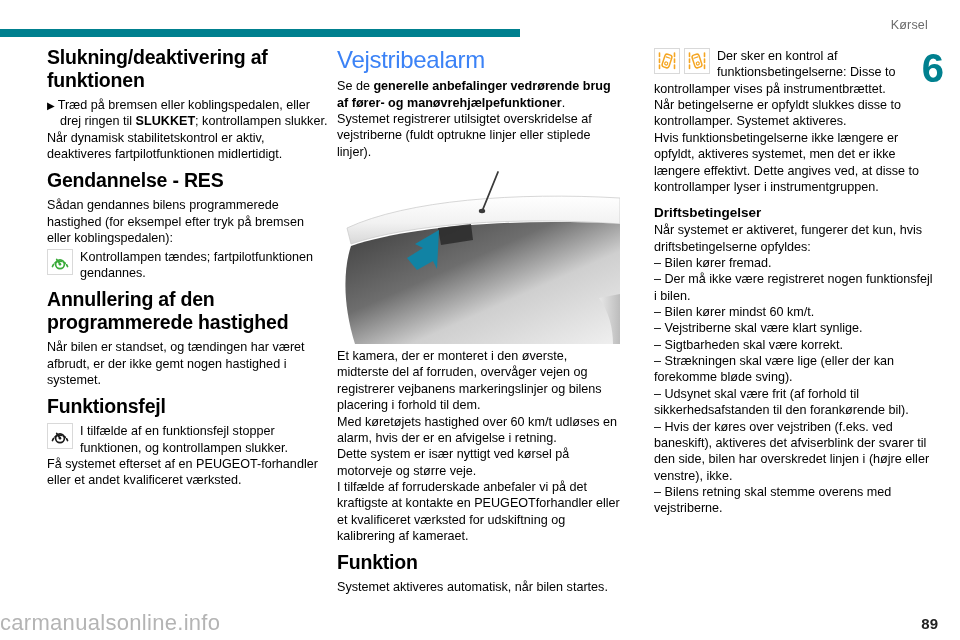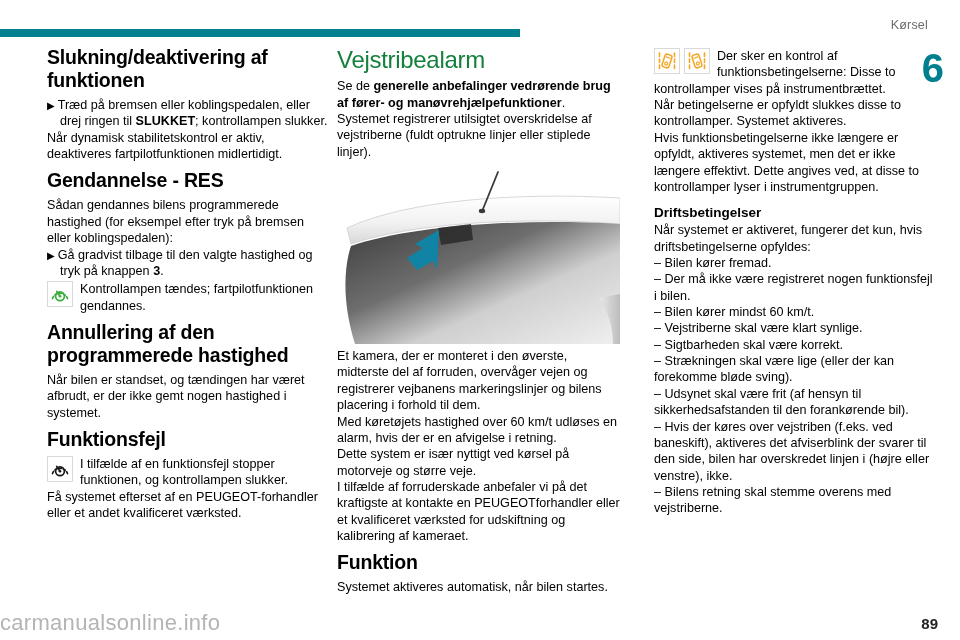--- a/index.html
+++ b/index.html
@@ -62,21 +62,21 @@
 
   h1.section-title {
     font-size: 19.5px;
     font-weight: bold;
     line-height: 1.18;
     margin: 7px 0 5px 0;
     letter-spacing: -0.2px;
   }
   h1.section-title.first { margin-top: 0; }
   h1.section-title.grey {
-    color: #15803d;
+    color: #3b82f6;
     font-weight: normal;
     font-size: 24px;
     letter-spacing: -0.3px;
     margin-bottom: 4px;
   }
   h2.sub-title {
     font-size: 13.5px;
     font-weight: bold;
     margin: 10px 0 2px 0;
   }
@@ -178,21 +178,20 @@
     <h1 class="section-title first">Slukning/deaktivering af funktionen</h1>
 
     <p class="bullet-arrow"><span class="arrow-glyph">▶</span><span>Træd på bremsen eller koblingspedalen, eller drej ringen til </span><b>SLUKKET</b><span>; kontrollampen slukker.</span></p>
 
     <p class="body-text">Når dynamisk stabilitetskontrol er aktiv, deaktiveres fartpilotfunktionen midlertidigt.</p>
 
     <h1 class="section-title">Gendannelse - RES</h1>
 
     <p class="body-text">Sådan gendannes bilens programmerede hastighed (for eksempel efter tryk på bremsen eller koblingspedalen):</p>
 
-    <p class="bullet-arrow"><span class="arrow-glyph">▶</span><span>Gå gradvist tilbage til den valgte hastighed og tryk på knappen </span><b>3</b><span>.</span></p>
 
     <div class="icon-para">
       <div class="tell-icon">
         <svg width="24" height="24" viewBox="0 0 24 24">
           <path d="M4.5 16.5 A8 8 0 0 1 19.5 16.5" fill="none" stroke="#3aab3a" stroke-width="1.7" stroke-linecap="round" stroke-dasharray="2.3 2.0"></path>
           <circle cx="12" cy="14.3" r="4.4" fill="none" stroke="#3aab3a" stroke-width="1.7"></circle>
           <circle cx="12" cy="14.3" r="1.3" fill="#3aab3a"></circle>
           <line x1="12" y1="14.3" x2="8.7" y2="9.4" stroke="#3aab3a" stroke-width="1.7" stroke-linecap="round"></line>
         </svg>
       </div>
@@ -323,21 +322,21 @@
     <h2 class="sub-title">Driftsbetingelser</h2>
     <p class="body-text">Når systemet er aktiveret, fungerer det kun, hvis driftsbetingelserne opfyldes:</p>
 
     <div>
       <p class="dash-item">–&nbsp;<span>Bilen kører fremad.</span></p>
       <p class="dash-item">–&nbsp;<span>Der må ikke være registreret nogen funktionsfejl i bilen.</span></p>
       <p class="dash-item">–&nbsp;<span>Bilen kører mindst 60 km/t.</span></p>
       <p class="dash-item">–&nbsp;<span>Vejstriberne skal være klart synlige.</span></p>
       <p class="dash-item">–&nbsp;<span>Sigtbarheden skal være korrekt.</span></p>
       <p class="dash-item">–&nbsp;<span>Strækningen skal være lige (eller der kan forekomme bløde sving).</span></p>
-      <p class="dash-item">–&nbsp;<span>Udsynet skal være frit (af hensyn til sikkerhedsafstanden til den forankørende bil).</span></p>
+      <p class="dash-item">–&nbsp;<span>Udsynet skal være frit (af forhold til sikkerhedsafstanden til den forankørende bil).</span></p>
       <p class="dash-item">–&nbsp;<span>Hvis der køres over vejstriben (f.eks. ved baneskift), aktiveres det afviserblink der svarer til den side, bilen har overskredet linjen i (højre eller venstre), ikke.</span></p>
       <p class="dash-item">–&nbsp;<span>Bilens retning skal stemme overens med vejstriberne.</span></p>
     </div>
   </div>
 
 </div>
 
 <div id="page-number">89</div>
 <div id="watermark">carmanualsonline.info</div>
 

